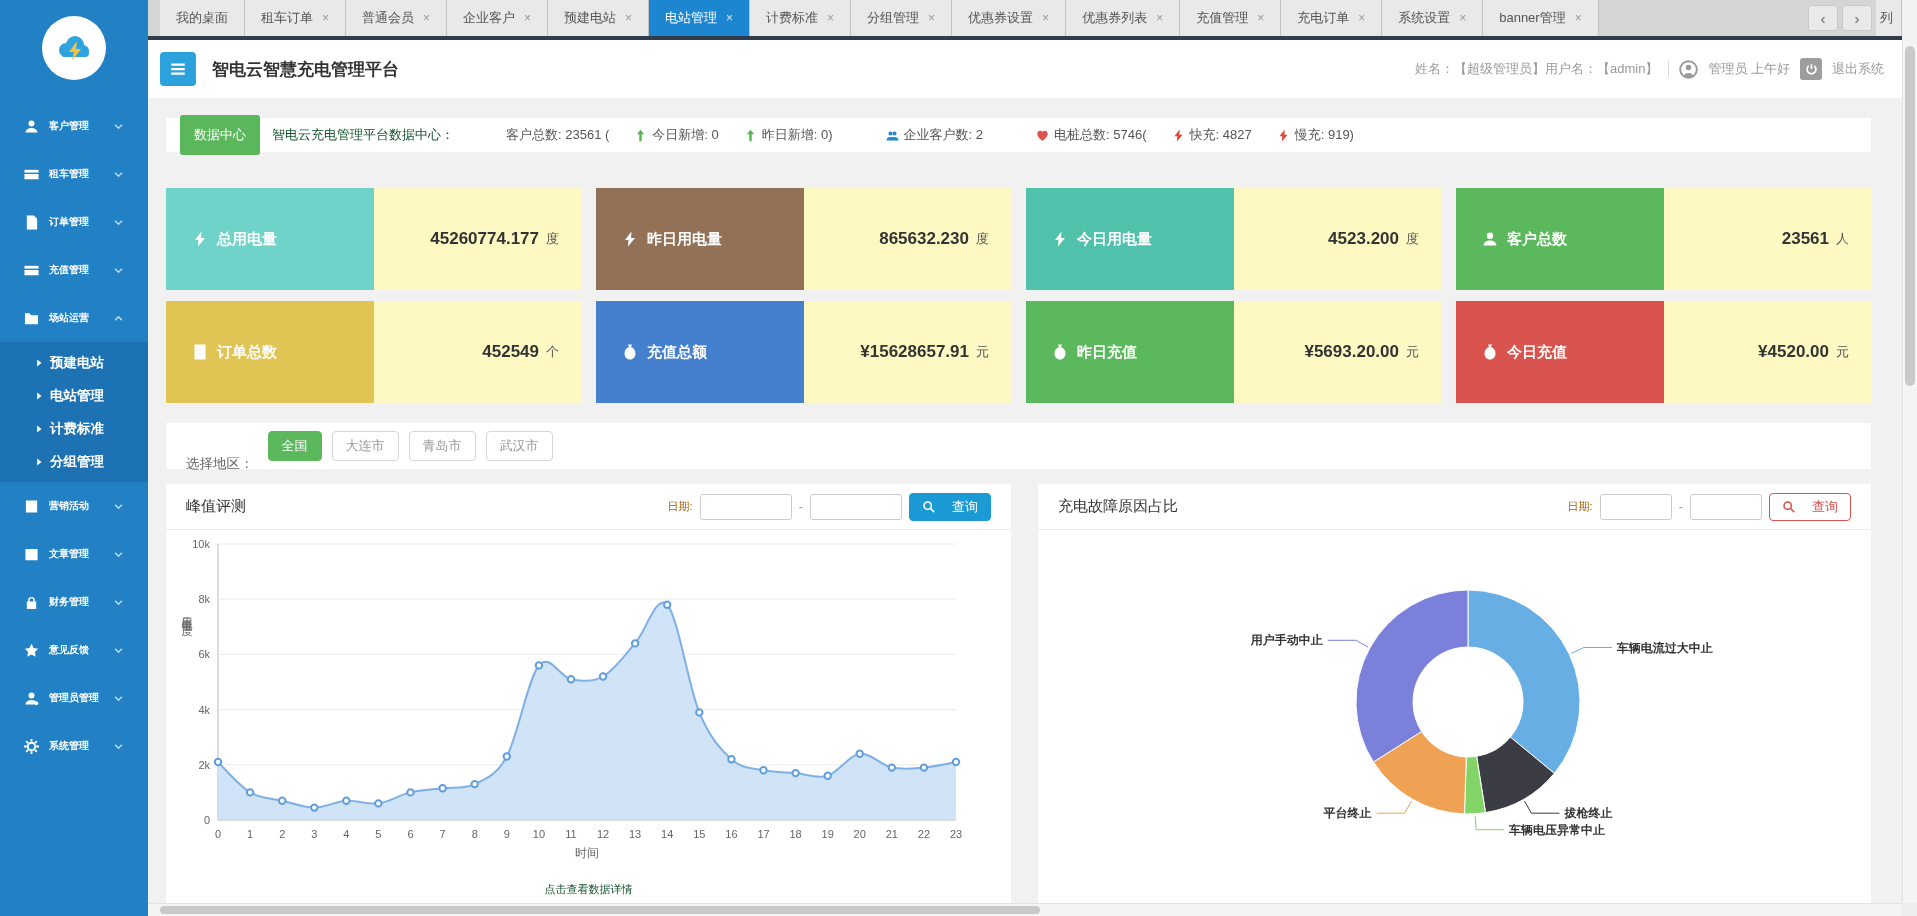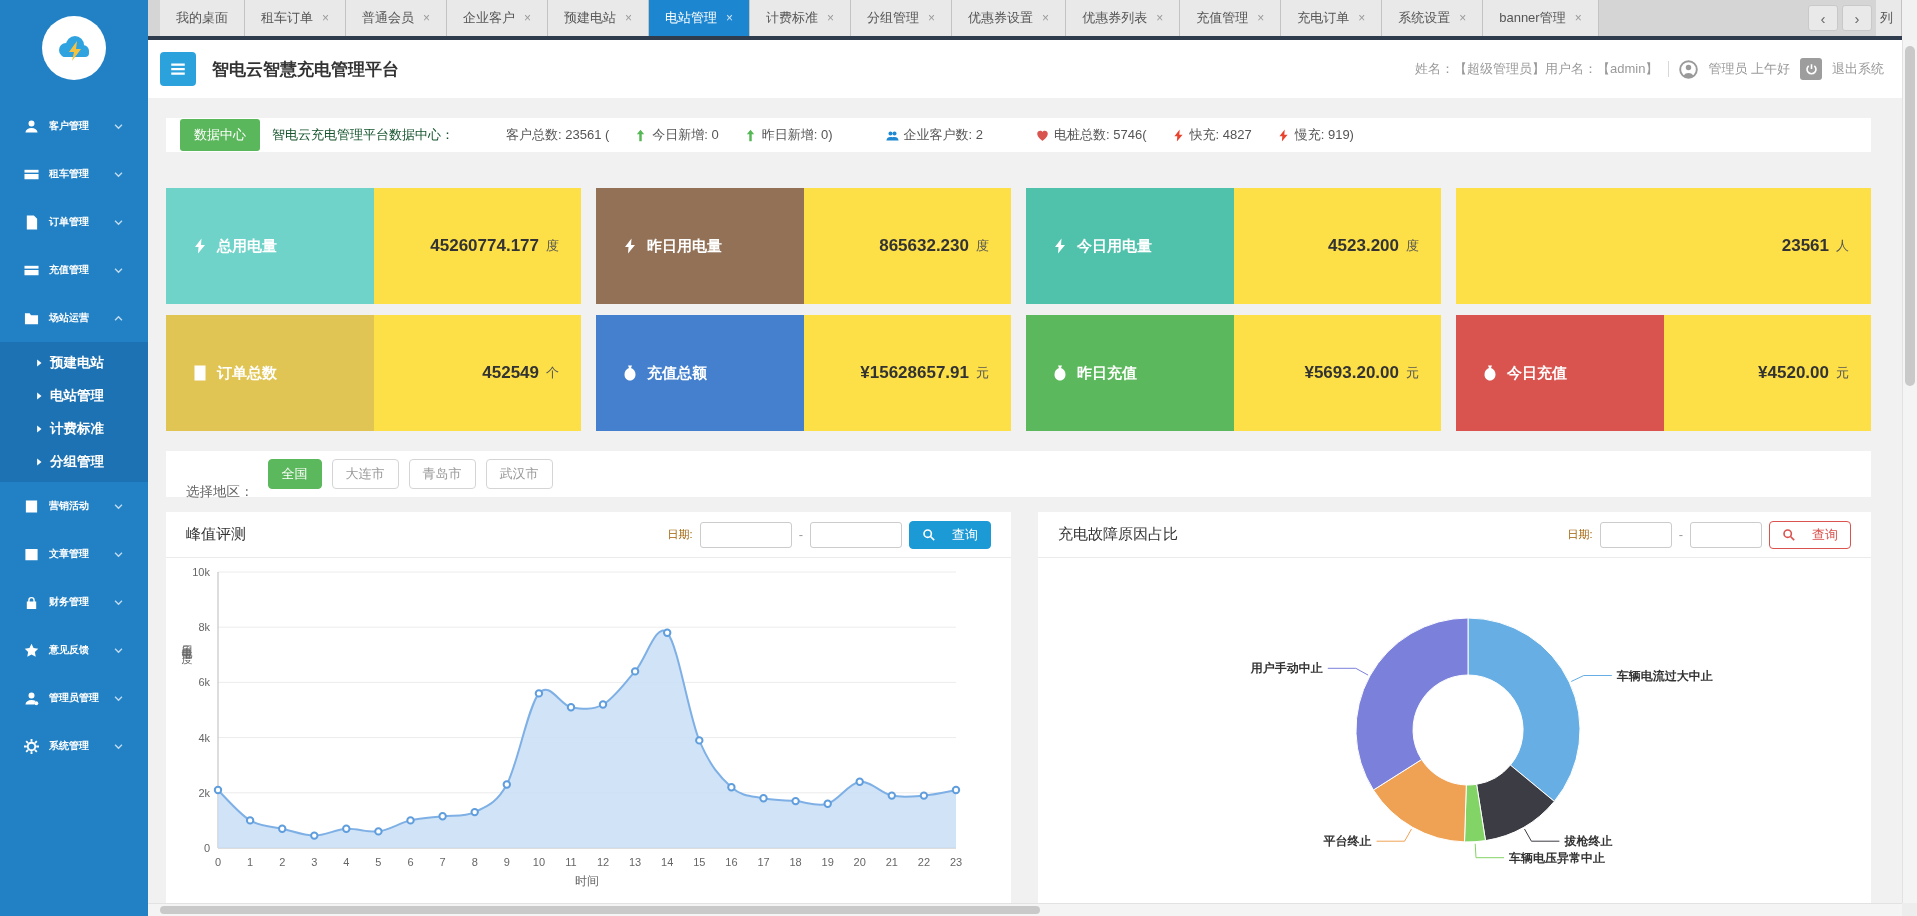--- a/index.html
+++ b/index.html
@@ -36,29 +36,29 @@
   .user-area { margin-left:auto; display:flex; align-items:center; gap:10px; color:#9a9a9a; font-size:13px; }
   .user-area .sep { width:1px; height:16px; background:#d8d8d8; }
   .power-btn { width:22px; height:22px; border:none; border-radius:3px; background:#9d9d9d; color:#fff; display:flex; align-items:center; justify-content:center; cursor:pointer; }
   .logout { cursor:pointer; }
 
   
   .content { position:absolute; left:148px; top:98px; right:15px; bottom:13px; overflow:hidden; }
   .panel-w { margin-left:18px; width:1705px; }
 
   .databar { margin-top:20px; height:34px; background:#fff; display:flex; align-items:center; padding:0 14px; font-size:13px; color:#555; }
-  .dc-btn { height:32px; padding:0 14px; background:#5bb75b; border:none; border-radius:3px; color:#fff; font-size:13px; cursor:pointer; }
+  .dc-btn { height:40px; padding:0 14px; background:#5bb75b; border:none; border-radius:3px; color:#fff; font-size:13px; cursor:pointer; }
   .dc-title { margin-left:12px; color:#14532d; }
   .dc-seg { display:inline-flex; align-items:center; margin-left:6px; }
   .dc-seg.gap { margin-left:34px; }
   .dc-seg .icon { margin-right:5px; }
 
   .cards { margin-top:36px; display:flex; gap:15px; }
   .cards.row2 { margin-top:11px; }
-  .card { width:415px; height:116px; background:#fde047; display:flex; }
+  .card { width:415px; height:102px; background:#fef9c3; display:flex; }
   .card-block { width:208px; display:flex; align-items:center; padding-left:26px; color:#fff; font-size:15px; font-weight:bold; }
   .card-block .icon { margin-right:9px; }
   .card-val { flex:1; display:flex; align-items:center; justify-content:flex-end; padding-right:22px; }
   .card-val .num { font-size:17px; font-weight:bold; color:#333; }
   .card-val .unit { font-size:13px; color:#555; margin-left:7px; }
 
   .regionbar { margin-top:20px; height:46px; background:#fff; display:flex; align-items:center; padding:0 20px; }
   .region-label { font-size:13.5px; color:#666; margin-right:14px;margin-top:35px; }
   .region-btn { height:30px; padding:0 13px; margin-right:10px; border-radius:4px; font-size:13px; cursor:pointer; background:#fff; border:1px solid #d5d5d5; color:#999; }
   .region-btn.active { background:#5cb85c; border-color:#5cb85c; color:#fff; }
@@ -488,20 +488,28 @@
             </svg>
           </span>
           <span>今日用电量</span>
         </div>
         <div class="card-val">
           <span class="num">4523.200</span>
           <span class="unit">度</span>
         </div>
       </div>
       <div class="card">
+        <div class="card-block" style="background: rgb(92, 184, 92);">
+          <span class="icon" style="color: rgb(255, 255, 255);">
+            <svg width="16" height="16" viewBox="0 0 16 16" fill="currentColor">
+              <path d="M8 1.5a3.2 3.2 0 110 6.4 3.2 3.2 0 010-6.4zM1.5 14.5c.4-3.4 3-5 6.5-5s6.1 1.6 6.5 5z"></path>
+            </svg>
+          </span>
+          <span>客户总数</span>
+        </div>
         <div class="card-val">
           <span class="num">23561</span>
           <span class="unit">人</span>
         </div>
       </div>
     </div>
   <div class="cards row2 panel-w" id="cards-row2">
       <div class="card">
         <div class="card-block" style="background: rgb(224, 197, 84);">
           <span class="icon" style="color: rgb(255, 255, 255);">

